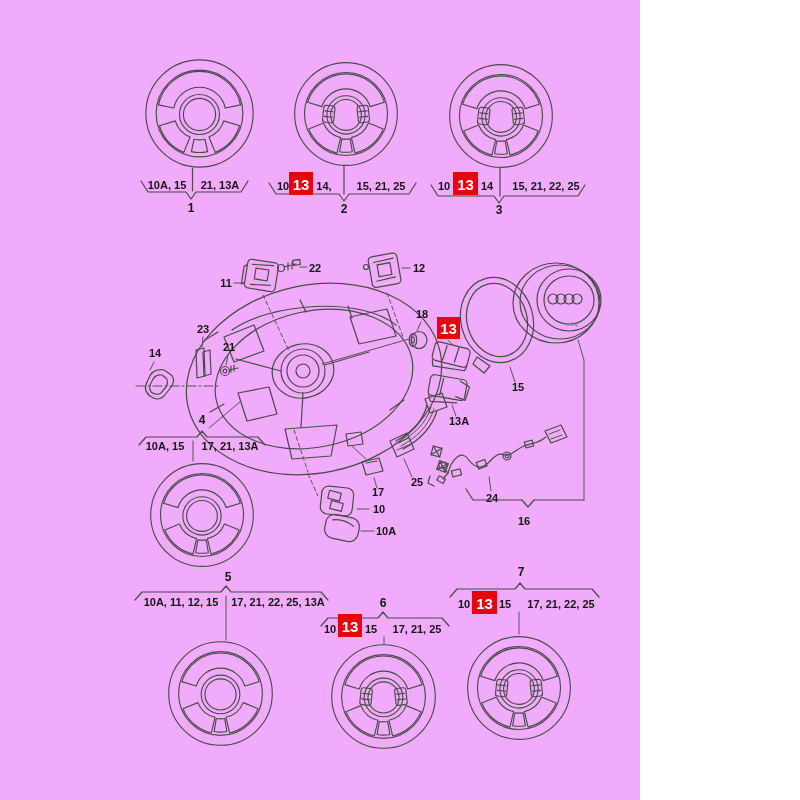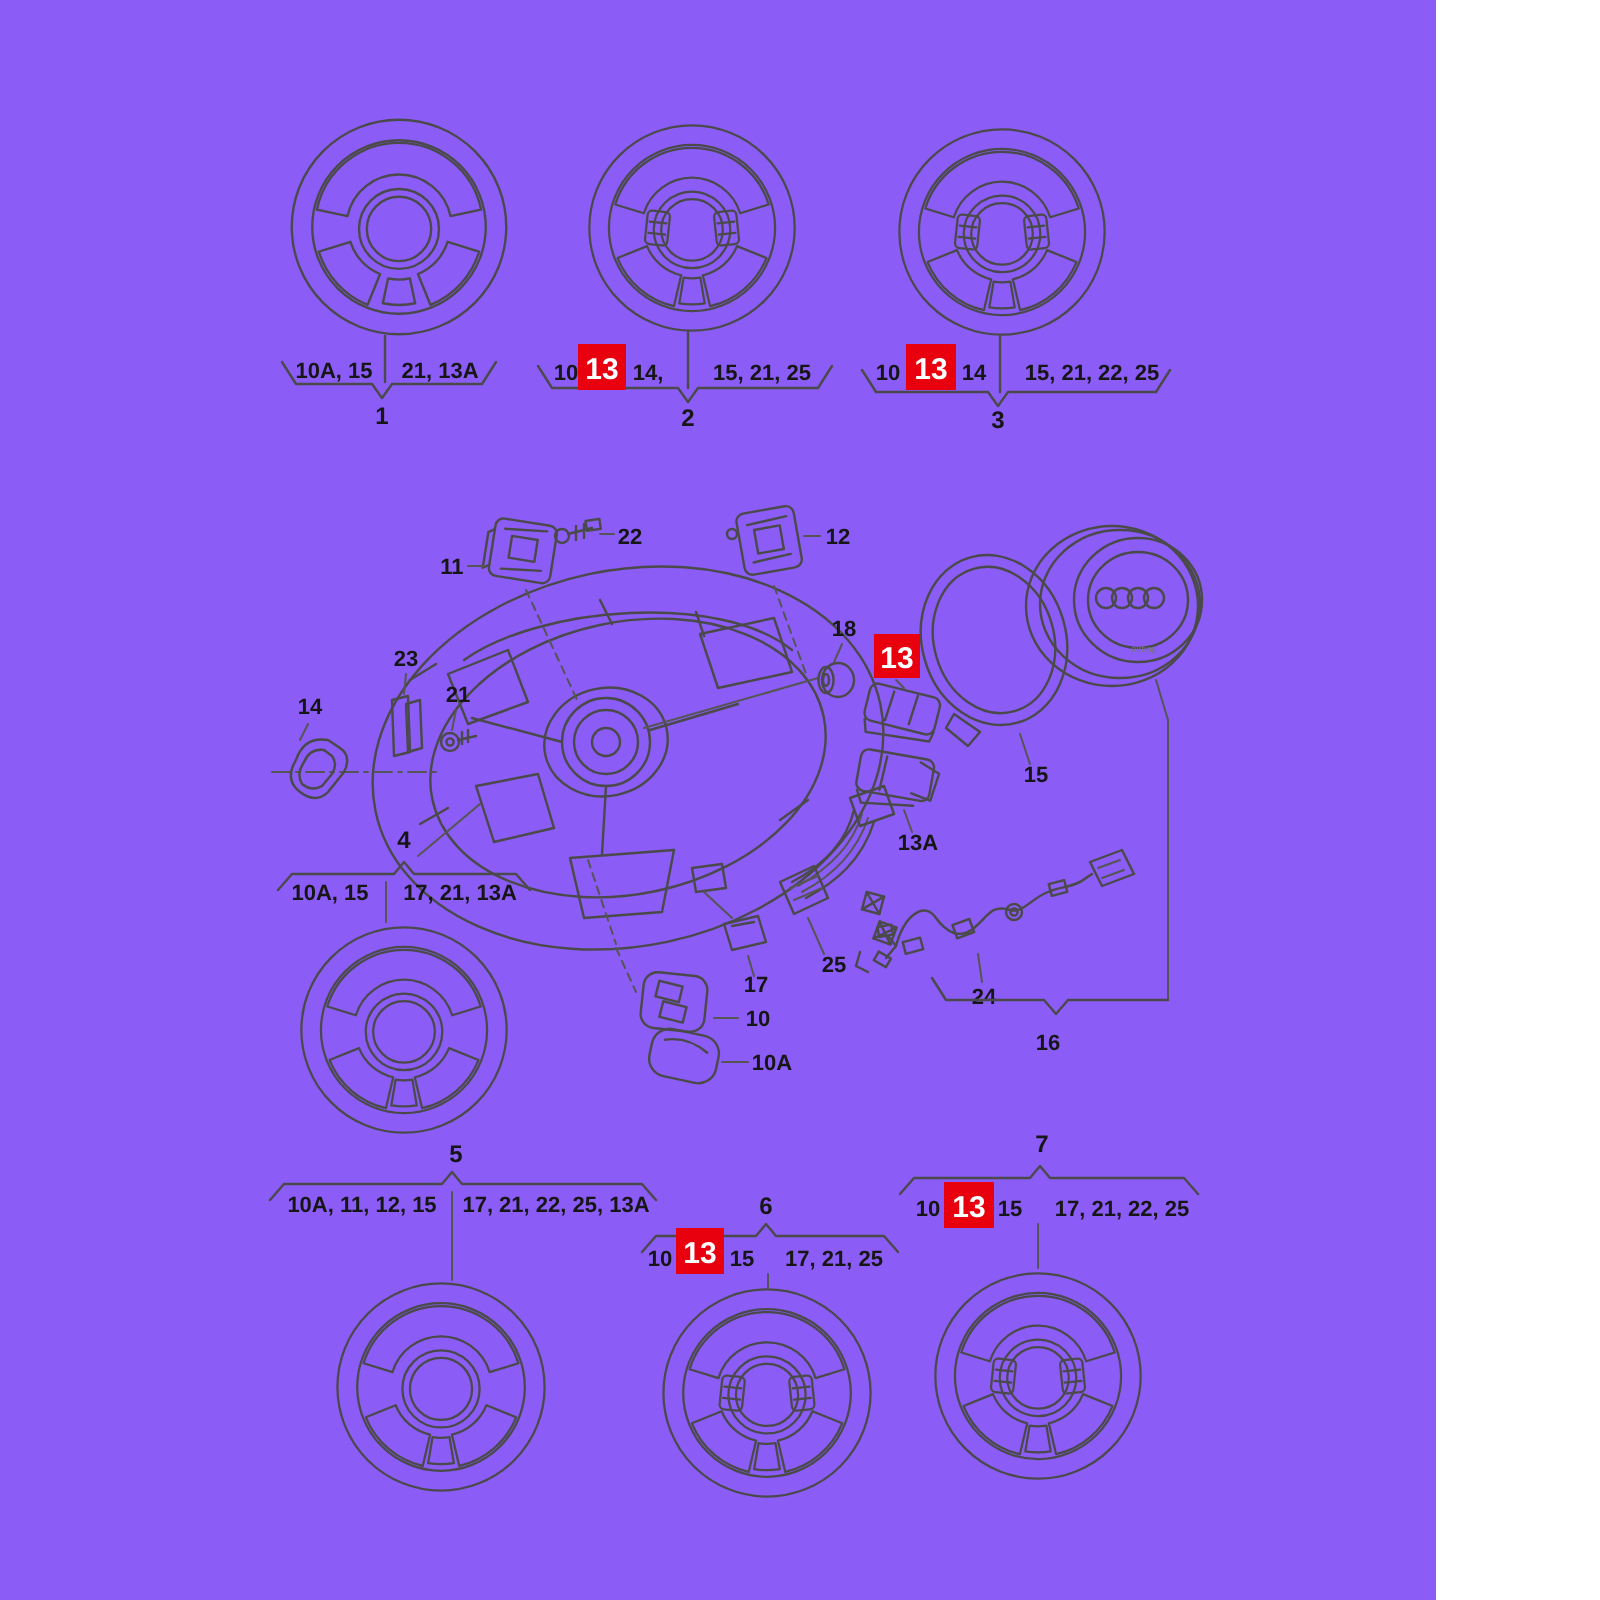--- a/index.html
+++ b/index.html
@@ -1,16 +1,16 @@
 <!DOCTYPE html>
 <html><head>
 <meta charset="utf-8">
 <style>
   html,body{margin:0;padding:0;background:#fff;}
-  .canvas{position:relative;width:718px;height:800px;background:#8b5cf6;overflow:hidden;}
+  .canvas{position:relative;width:640px;height:800px;background:#f0abfc;overflow:hidden;}
   svg{display:block;}
   .ln{stroke:#4a4a4a;fill:none;stroke-width:1.2;stroke-linejoin:round;stroke-linecap:round;}
   .ln2{stroke:#555;fill:none;stroke-width:1;stroke-linejoin:round;stroke-linecap:round;}
   .dash{stroke-dasharray:4 3;}
   .dashdot{stroke-dasharray:9 3 2 3;}
   .t{fill:#161616;stroke:none;font:bold 11px "Liberation Sans",sans-serif;}
   .tn{fill:#161616;stroke:none;font:bold 12px "Liberation Sans",sans-serif;}
   .hlrect{fill:#e8000e;stroke:none;}
   .hltext{fill:#ffffff;stroke:none;font:bold 15px "Liberation Sans",sans-serif;}
   .tiny{fill:#777;stroke:none;font:4.5px "Liberation Sans",sans-serif;}

